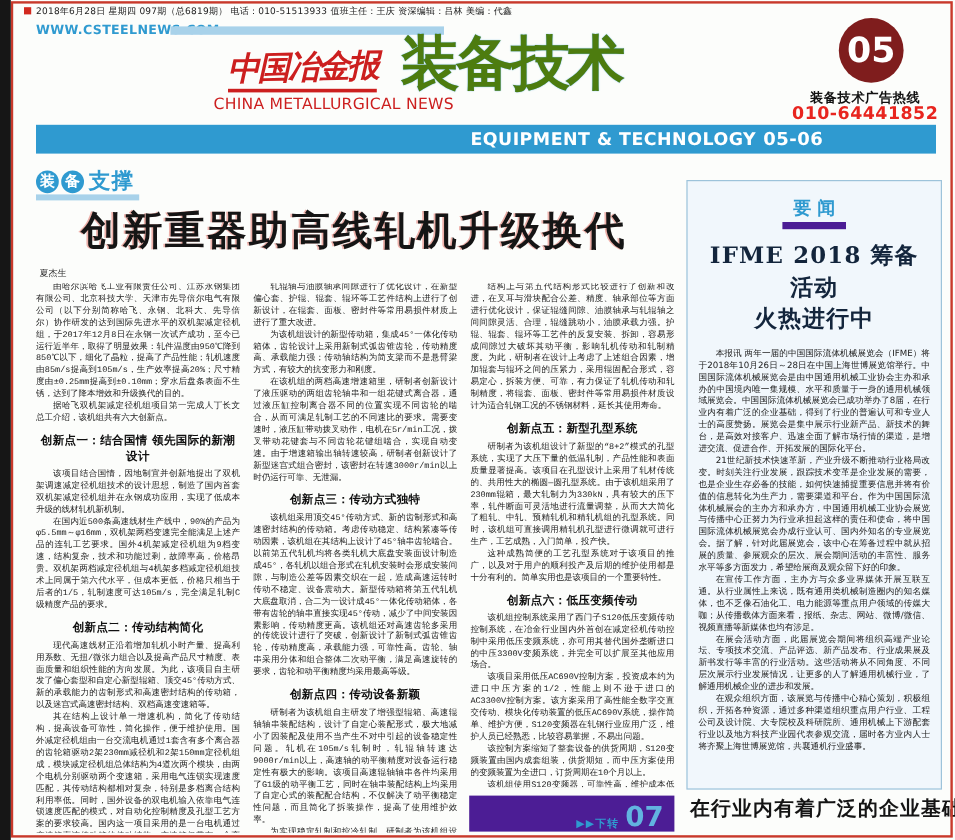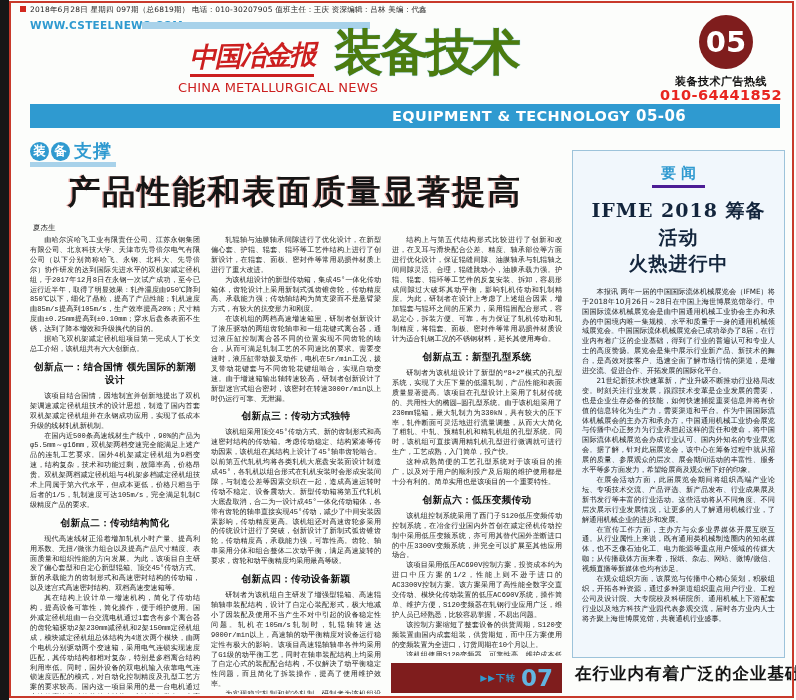--- a/index.html
+++ b/index.html
@@ -42,47 +42,47 @@
 
   
   .article-cols{position:absolute;top:236px;left:30px;width:532px;height:458px;display:flex;gap:11px;overflow:hidden;}
   .col{flex:1;overflow:hidden;}
   .col.short{max-height:420px;}
   .body-p{margin:0;font-size:7.1px;line-height:9.9px;color:#222;text-align:justify;text-indent:2em;
           font-family:Liberation Mono, monospace;}
   .sub-head{text-align:center;font-weight:900;font-size:9.6px;color:#101010;margin:6px 0 5px;
             font-family:"DejaVu Serif","Liberation Serif",serif;letter-spacing:0.3px;}
 
-  .continue-box{position:absolute;top:663px;left:391px;width:171px;height:30px;background:#7f1d1d;
-                display:flex;align-items:center;justify-content:flex-end;padding-right:9px;box-sizing:border-box;}
+  .continue-box{position:absolute;top:663px;left:391px;width:171px;height:30px;background:#4c1d95;
+                display:flex;align-items:flex-end;justify-content:flex-end;padding-right:9px;box-sizing:border-box;}
   .continue-label{color:#2f9ad0;font-size:9px;font-weight:bold;margin-right:5px;letter-spacing:1px;}
   .continue-page{color:#62b4e0;font-size:23px;font-weight:bold;line-height:1;}
 
   
   .sidebar{position:absolute;top:150px;left:572px;width:213px;height:508px;background:#f1f7fc;border:1px solid #9dc3da;
            box-sizing:border-box;padding:12px 9px 6px;overflow:hidden;}
   .sidebar-badge-wrap{text-align:center;margin-bottom:9px;}
   .sidebar-badge{display:inline-block;color:#2f9ad0;font-weight:900;font-size:15px;letter-spacing:5px;
-                 border-bottom:3px solid #4c1d95;padding:0 4px 2px 9px;}
+                 border-bottom:6px solid #4c1d95;padding:0 4px 2px 9px;}
   .sidebar-title{text-align:center;font-family:"DejaVu Serif","Liberation Serif",serif;font-weight:900;
                  font-size:19px;color:#13253c;line-height:1.4;margin:2px 0 10px;letter-spacing:1px;}
   .sidebar-body p{margin:0;font-size:7.2px;line-height:9.9px;color:#222;text-align:justify;text-indent:2em;}
   .next-title{position:absolute;top:663px;left:575px;width:210px;text-align:center;
               font-family:"DejaVu Serif","Liberation Serif",serif;font-weight:900;font-size:16.5px;
               color:#141414;letter-spacing:1px;white-space:nowrap;}
 </style>
 </head>
 <body>
 
 <div class="page">
   <div class="edge-left"></div>
   <div class="frame"></div>
 
   <div class="red-dot"></div>
-  <div class="dateline">2018年6月28日 星期四 097期（总6819期） 电话：010-30207905 值班主任：王庆 资深编辑：吕林 美编：代鑫</div>
+  <div class="dateline">2018年6月28日 星期四 097期（总6819期） 电话：010-51513933 值班主任：王庆 资深编辑：吕林 美编：代鑫</div>
   <div class="website">WWW.CSTEELNEWS.COM</div>
   <div class="website-bar"></div>
 
   <div class="mast-script">中国冶金报</div>
   <div class="mast-underline"></div>
   <div class="mast-en">CHINA METALLURGICAL NEWS</div>
   <div class="mast-section">装备技术</div>
 
   <div class="banner"></div>
   <div class="banner-text">
@@ -92,21 +92,21 @@
   <div class="page-circle">05</div>
   <div class="hotline-label">装备技术广告热线</div>
   <div class="hotline-number">010-64441852</div>
 
   <div class="badge-row">
     <span class="badge-circle">装</span>
     <span class="badge-circle">备</span>
     <span class="badge-text">支撑</span>
   </div>
   <div class="badge-bar"></div>
-  <div class="article-title">产品性能和表面质量显著提高</div>
+  <div class="article-title">创新重器助高线轧机升级换代</div>
   <div class="author">夏杰生</div>
 
   <div class="article-cols">
     <div class="col">
         <p class="body-p">由哈尔滨哈飞工业有限责任公司、江苏永钢集团有限公司、北京科技大学、天津市先导倍尔电气有限公司（以下分别简称哈飞、永钢、北科大、先导倍尔）协作研发的达到国际先进水平的双机架减定径机组，于2017年12月8日在永钢一次试产成功，至今已运行近半年，取得了明显效果：轧件温度由950℃降到850℃以下，细化了晶粒，提高了产品性能；轧机速度由85m/s提高到105m/s，生产效率提高20%；尺寸精度由±0.25mm提高到±0.10mm；穿水后盘条表面不生锈，达到了降本增效和升级换代的目的。</p>
         <p class="body-p">据哈飞双机架减定径机组项目第一完成人丁长文总工介绍，该机组共有六大创新点。</p>
         <div class="sub-head">创新点一：结合国情 领先国际的新潮设计</div>
         <p class="body-p">该项目结合国情，因地制宜并创新地提出了双机架调速减定径机组技术的设计思想，制造了国内首套双机架减定径机组并在永钢成功应用，实现了低成本升级的线材轧机新机制。</p>
         <p class="body-p">在国内近500条高速线材生产线中，90%的产品为φ5.5mm～φ16mm，双机架两档变速完全能满足上述产品的连轧工艺要求。国外4机架减定径机组为9档变速，结构复杂，技术和功能过剩，故障率高，价格昂贵。双机架两档减定径机组与4机架多档减定径机组技术上同属于第六代水平，但成本更低，价格只相当于后者的1/5，轧制速度可达105m/s，完全满足轧制C级精度产品的要求。</p>
         <div class="sub-head">创新点二：传动结构简化</div>
@@ -145,21 +145,21 @@
     <div class="sidebar-badge-wrap">
       <span class="sidebar-badge">要闻</span>
     </div>
     <div class="sidebar-title">
       <div>IFME 2018 筹备活动</div>
       <div>火热进行中</div>
     </div>
     <div class="sidebar-body">
         <p>本报讯 两年一届的中国国际流体机械展览会（IFME）将于2018年10月26日～28日在中国上海世博展览馆举行。中国国际流体机械展览会是由中国通用机械工业协会主办和承办的中国境内唯一集规模、水平和质量于一身的通用机械领域展览会。中国国际流体机械展览会已成功举办了8届，在行业内有着广泛的企业基础，得到了行业的普遍认可和专业人士的高度赞扬。展览会是集中展示行业新产品、新技术的舞台，是高效对接客户、迅速全面了解市场行情的渠道，是增进交流、促进合作、开拓发展的国际化平台。</p>
         <p>21世纪新技术快速革新，产业升级不断推动行业格局改变。时刻关注行业发展，跟踪技术变革是企业发展的需要，也是企业生存必备的技能，如何快速捕捉重要信息并将有价值的信息转化为生产力，需要渠道和平台。作为中国国际流体机械展会的主办方和承办方，中国通用机械工业协会展览与传播中心正努力为行业承担起这样的责任和使命，将中国国际流体机械展览会办成行业认可、国内外知名的专业展览会。据了解，针对此届展览会，该中心在筹备过程中就从招展的质量、参展观众的层次、展会期间活动的丰富性、服务水平等多方面发力，希望给展商及观众留下好的印象。</p>
+        <p>在宣传工作方面，主办方与众多业界媒体开展互联互通。从行业属性上来说，既有通用类机械制造圈内的知名媒体，也不乏像石油化工、电力能源等重点用户领域的传媒大咖；从传播载体方面来看，报纸、杂志、网站、微博/微信、视频直播等新媒体也均有涉足。</p>
         <p>在展会活动方面，此届展览会期间将组织高端产业论坛、专项技术交流、产品评选、新产品发布、行业成果展及新书发行等丰富的行业活动。这些活动将从不同角度、不同层次展示行业发展情况，让更多的人了解通用机械行业，了解通用机械企业的进步和发展。</p>
-        <p>在宣传工作方面，主办方与众多业界媒体开展互联互通。从行业属性上来说，既有通用类机械制造圈内的知名媒体，也不乏像石油化工、电力能源等重点用户领域的传媒大咖；从传播载体方面来看，报纸、杂志、网站、微博/微信、视频直播等新媒体也均有涉足。</p>
         <p>在观众组织方面，该展览与传播中心精心策划，积极组织，开拓各种资源，通过多种渠道组织重点用户行业、工程公司及设计院、大专院校及科研院所、通用机械上下游配套行业以及地方科技产业园代表参观交流，届时各方业内人士将齐聚上海世博展览馆，共襄通机行业盛事。</p>
       </div>
 
   </div>
 
   <div class="next-title">在行业内有着广泛的企业基础</div>
 </div>
 
 </body></html>

